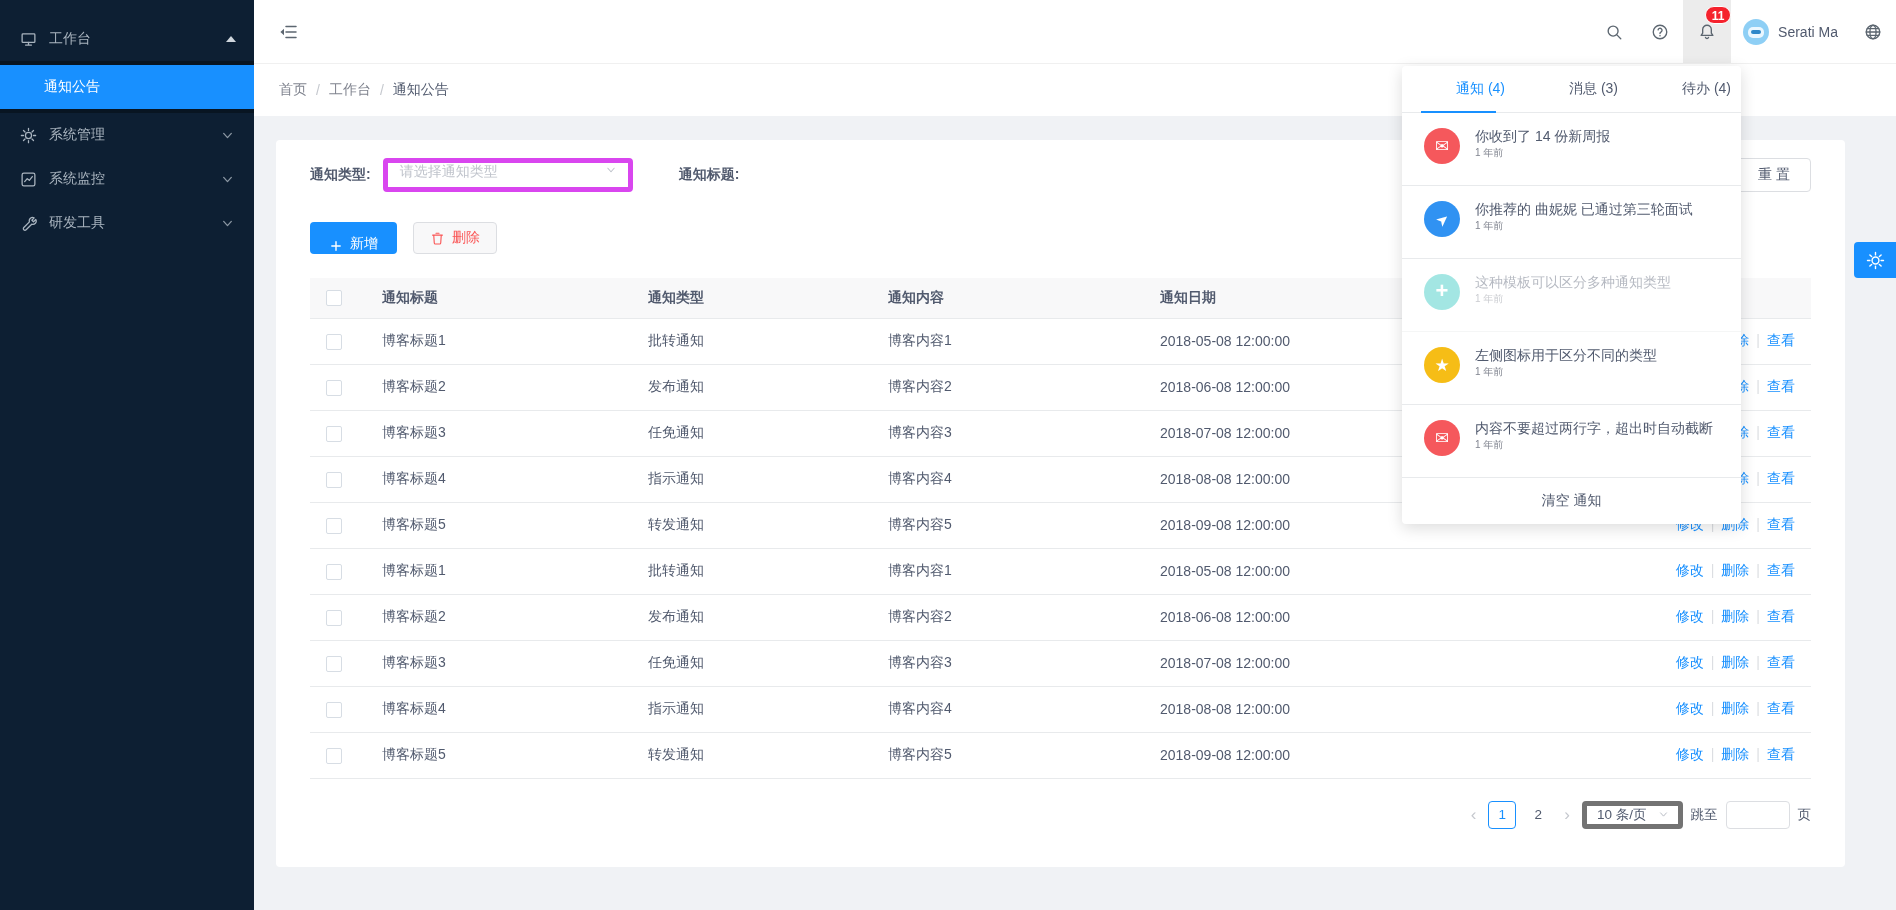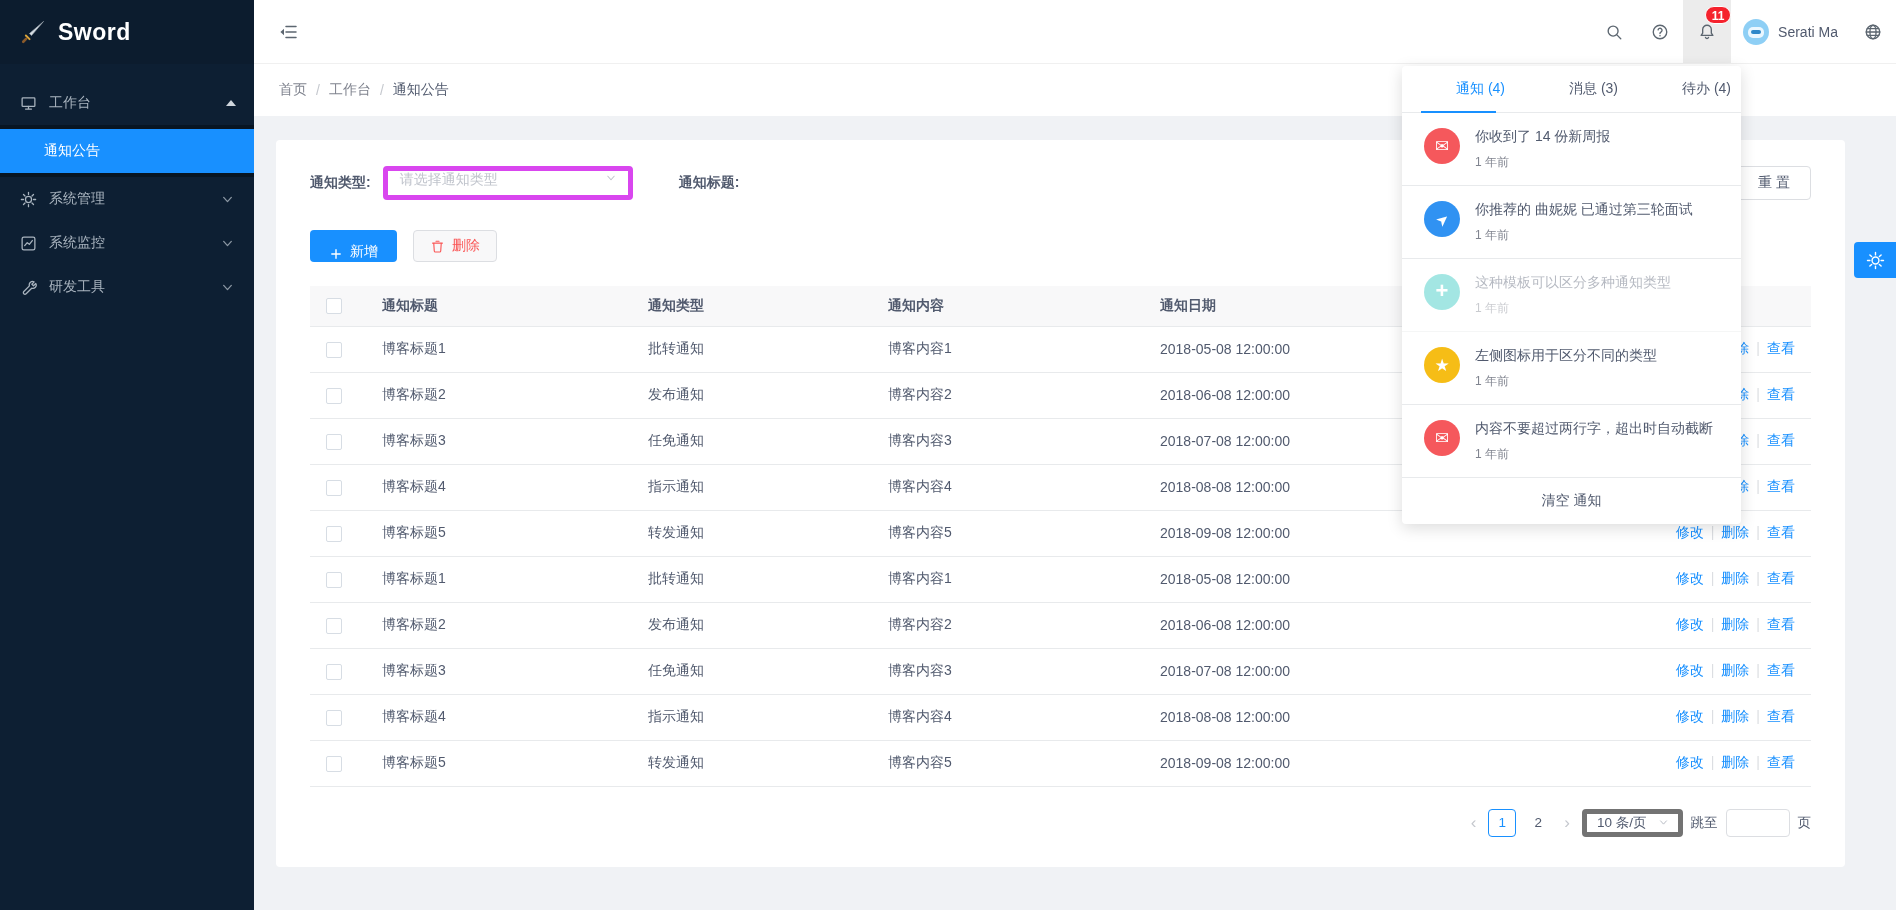--- a/index.html
+++ b/index.html
@@ -55,21 +55,21 @@
   
   .crumb-bar { position:absolute; left:254px; top:64px; right:0; height:52px; background:#fff;
                display:flex; align-items:center; padding-left:25px; z-index:5; }
   .crumb { color:#80848f; }
   .crumb.last { color:#515a6e; }
   .crumb-sep { color:#c5c8ce; margin:0 9px; }
 
   
   .content { position:absolute; left:254px; top:116px; right:0; bottom:0;
              padding:24px 51px 0 22px; }
-  .card { background:#fff; border-radius:4px; padding:26px 34px 26px 34px; min-height:727px; }
+  .card { background:#fff; border-radius:4px; padding:18px 34px 26px 34px; min-height:727px; }
 
   
   .filter-row { display:flex; align-items:center; }
   .f-label { font-weight:bold; color:#515a6e; margin-right:12px; white-space:nowrap; }
   .f-group { display:flex; align-items:center; margin-right:46px; }
   .select, .f-input, .date-input { height:34px; border:5px solid #d946ef; border-radius:4px;
         background:#fff; display:flex; align-items:flex-start; width:250px; font-size:14px; }
   .select { padding:0 10px 0 12px; color:#c0c4cc; justify-content:space-between; cursor:pointer; }
   .select svg { width:14px; height:14px; color:#c0c4cc; }
   .f-input { padding:0 12px; color:#515a6e; }
@@ -138,21 +138,21 @@
   .n-circle { width:36px; height:36px; border-radius:50%; flex:none; color:#fff;
               display:flex; align-items:center; justify-content:center; margin-top:2px;
               font-size:17px; line-height:1; }
   .n-red  { background:#f5585c; }
   .n-blue { background:#3092f2; }
   .n-blue .glyph { transform:rotate(-40deg); font-size:15px; }
   .n-teal { background:#26c6bd; }
   .n-teal .glyph { font-size:22px; font-weight:bold; margin-top:-2px; }
   .n-gold { background:#f6bd16; }
   .n-title { color:#515a6e; line-height:1.45; }
-  .n-time { color:#80848f; font-size:12px; margin-top:8px; }
+  .n-time { color:#80848f; font-size:10px; }
   .n-footer { height:46px; display:flex; align-items:center; justify-content:center;
               color:#515a6e; cursor:pointer; }
 
   
   .settings-fab { position:absolute; right:0; top:242px; width:42px; height:36px;
                   background:#1890ff; border:none; border-radius:4px 0 0 4px; color:#fff;
                   display:flex; align-items:center; justify-content:center; cursor:pointer; z-index:30; }
   .settings-fab svg { width:19px; height:19px; }
 </style>
 </head>
@@ -208,28 +208,20 @@
       </symbol>
     <symbol id="i-sword" viewBox="0 0 24 24">
         <path d="M21.5 2.5l-12.8 10.9 1.9 1.9L21.5 2.5z" fill="#d7dee4" stroke="#9aa4ad" stroke-width="0.6"></path>
         <path d="M5.4 15.2l3.4 3.4" stroke="#d9a43b" stroke-width="1.8" fill="none"></path>
         <path d="M3 21l2.6-2.6" stroke="#8a5a2b" stroke-width="2.4" fill="none"></path>
       </symbol>
   </defs>
 </svg>
 
 <aside class="sidebar">
-  <div class="logo">
-    <span>
-        <svg class="ic" style="width:26px;height:26px">
-          <use href="#i-sword"></use>
-        </svg>
-      </span>
-    <span class="logo-text">Sword</span>
-  </div>
   <nav class="menu">
     <div class="menu-item">
       <span>
           <svg class="ic">
             <use href="#i-monitor"></use>
           </svg>
         </span>
       <span class="mi-label">工作台</span>
       <span class="mi-arrow-up"></span>
     </div>

